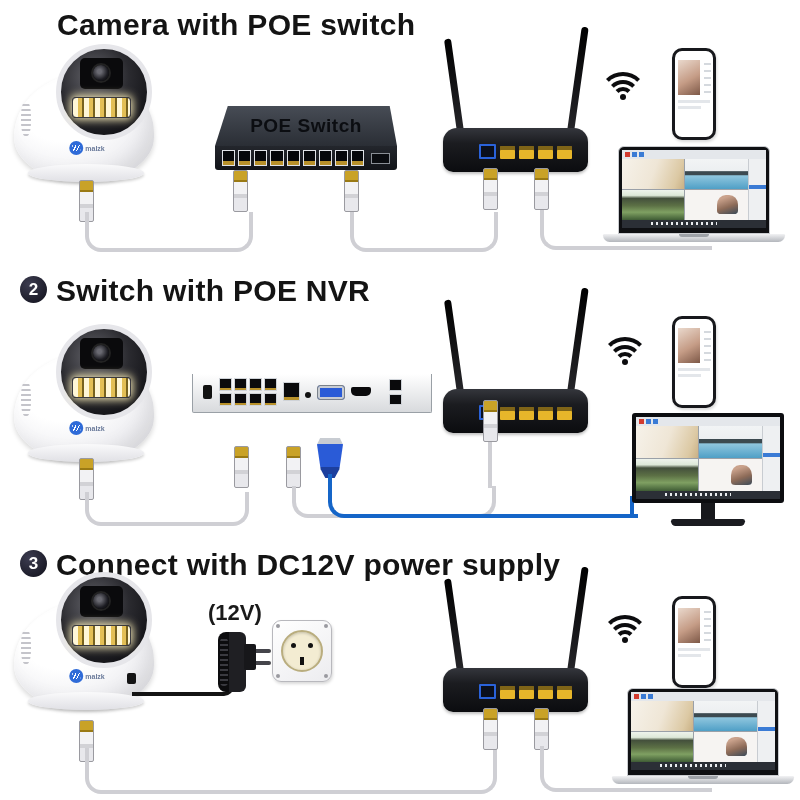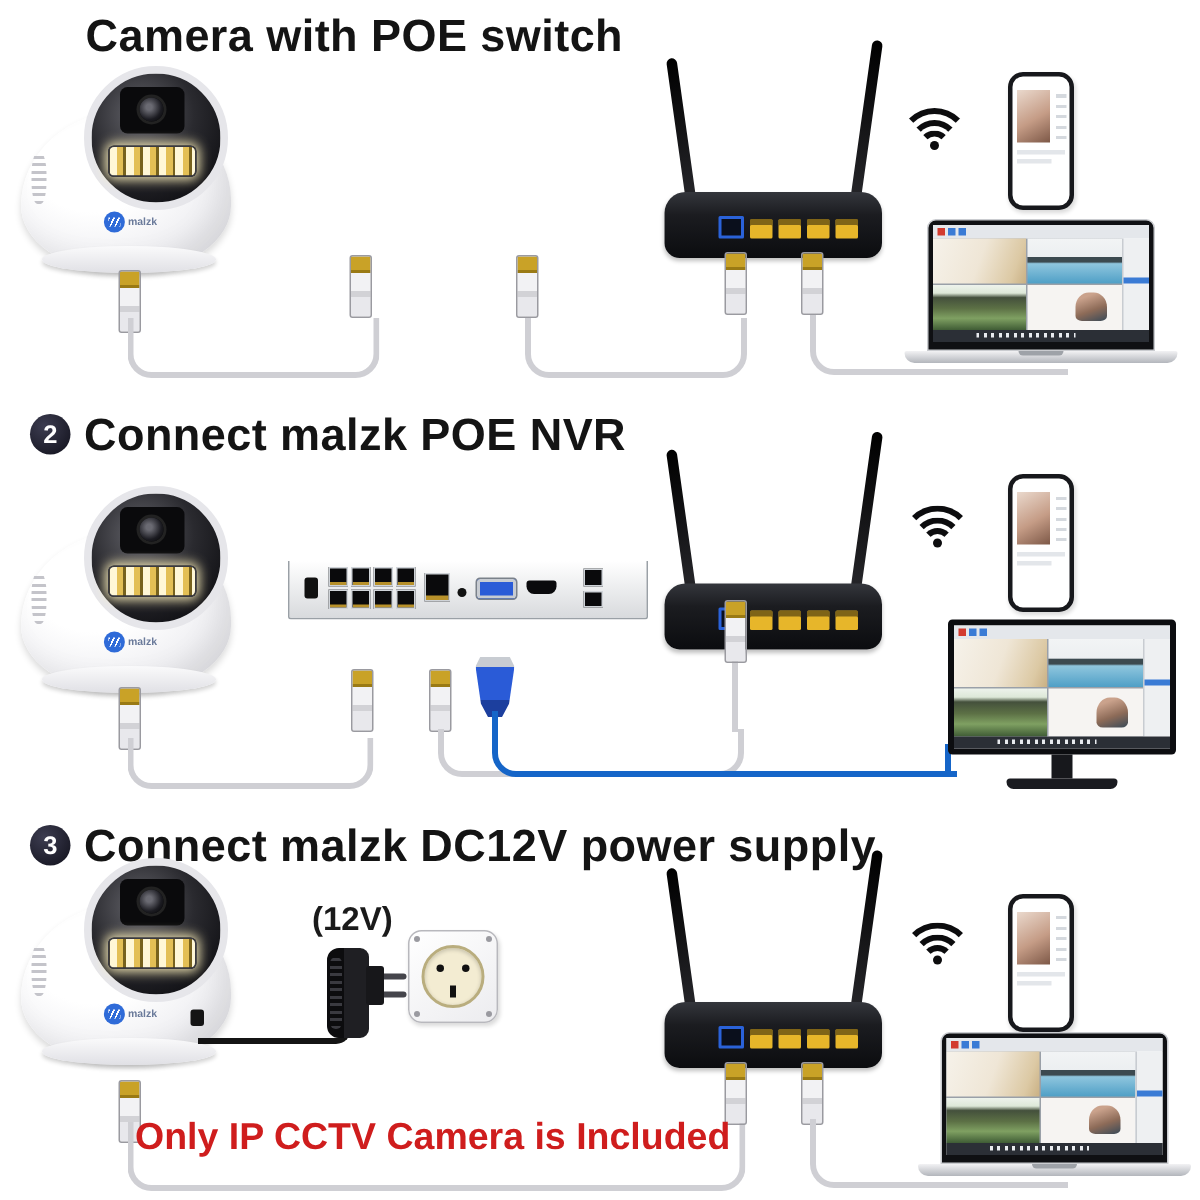--- a/index.html
+++ b/index.html
@@ -195,20 +195,37 @@
     </div>
     <div class="cam-logo">
       <span class="logo-dot"></span>
       <span class="logo-text">malzk</span>
     </div>
   </div>
 
   <div class="plug" style="left:79px;top:180px"></div>
   <div class="cable u" style="left:85px;top:212px;width:160px;height:36px"></div>
 
+  <div class="switch" style="left:215px;top:106px">
+    <div class="sw-top">
+      <span class="sw-label">POE Switch</span>
+    </div>
+    <div class="sw-front">
+      <span class="sw-port"></span>
+        <span class="sw-port"></span>
+        <span class="sw-port"></span>
+        <span class="sw-port"></span>
+        <span class="sw-port"></span>
+        <span class="sw-port"></span>
+        <span class="sw-port"></span>
+        <span class="sw-port"></span>
+        <span class="sw-port"></span>
+      <span class="sw-sfp"></span>
+    </div>
+  </div>
   <div class="plug" style="left:233px;top:170px"></div>
   <div class="plug" style="left:344px;top:170px"></div>
   <div class="cable u" style="left:350px;top:212px;width:140px;height:36px"></div>
 
   <div class="router" style="left:443px;top:22px">
     <div class="rt-ant l"></div>
     <div class="rt-ant r"></div>
     <div class="rt-body"></div>
     <div class="rt-ports">
       <span class="rt-port blue"></span>
@@ -255,21 +272,21 @@
           </div>
           <div class="cms-side"></div>
         </div>
         <div class="cms-bot"></div>
       </div>
     </div>
     <div class="lap-base"></div>
   </div>
 
   <div class="badge" style="left:20px;top:276px">2</div>
-  <div class="title" style="left:56px;top:274px">Connect malzk POE NVR</div>
+  <div class="title" style="left:56px;top:274px">Switch with POE NVR</div>
 
   <div class="camera" style="left:12px;top:322px">
     <div class="cam-base"></div>
     <div class="cam-ring"></div>
     <div class="cam-vent"></div>
     <div class="cam-ball">
       <div class="cam-lens"></div>
       <div class="cam-leds"></div>
     </div>
     <div class="cam-logo">
@@ -360,21 +377,21 @@
           <div class="cms-side"></div>
         </div>
         <div class="cms-bot"></div>
       </div>
     </div>
     <div class="mon-neck"></div>
     <div class="mon-base"></div>
   </div>
 
   <div class="badge" style="left:20px;top:550px">3</div>
-  <div class="title" style="left:56px;top:548px">Connect malzk DC12V power supply</div>
+  <div class="title" style="left:56px;top:548px">Connect with DC12V power supply</div>
 
   <div class="camera" style="left:12px;top:570px">
     <div class="cam-base"></div>
     <div class="cam-ring"></div>
     <div class="cam-vent"></div>
     <div class="cam-ball">
       <div class="cam-lens"></div>
       <div class="cam-leds"></div>
     </div>
     <div class="cam-logo">
@@ -454,15 +471,14 @@
               </div>
           </div>
           <div class="cms-side"></div>
         </div>
         <div class="cms-bot"></div>
       </div>
     </div>
     <div class="lap-base"></div>
   </div>
 
-  <div class="note" style="left:90px;top:744px">Only IP CCTV Camera is Included</div>
 
 </div>
 
 </body></html>

